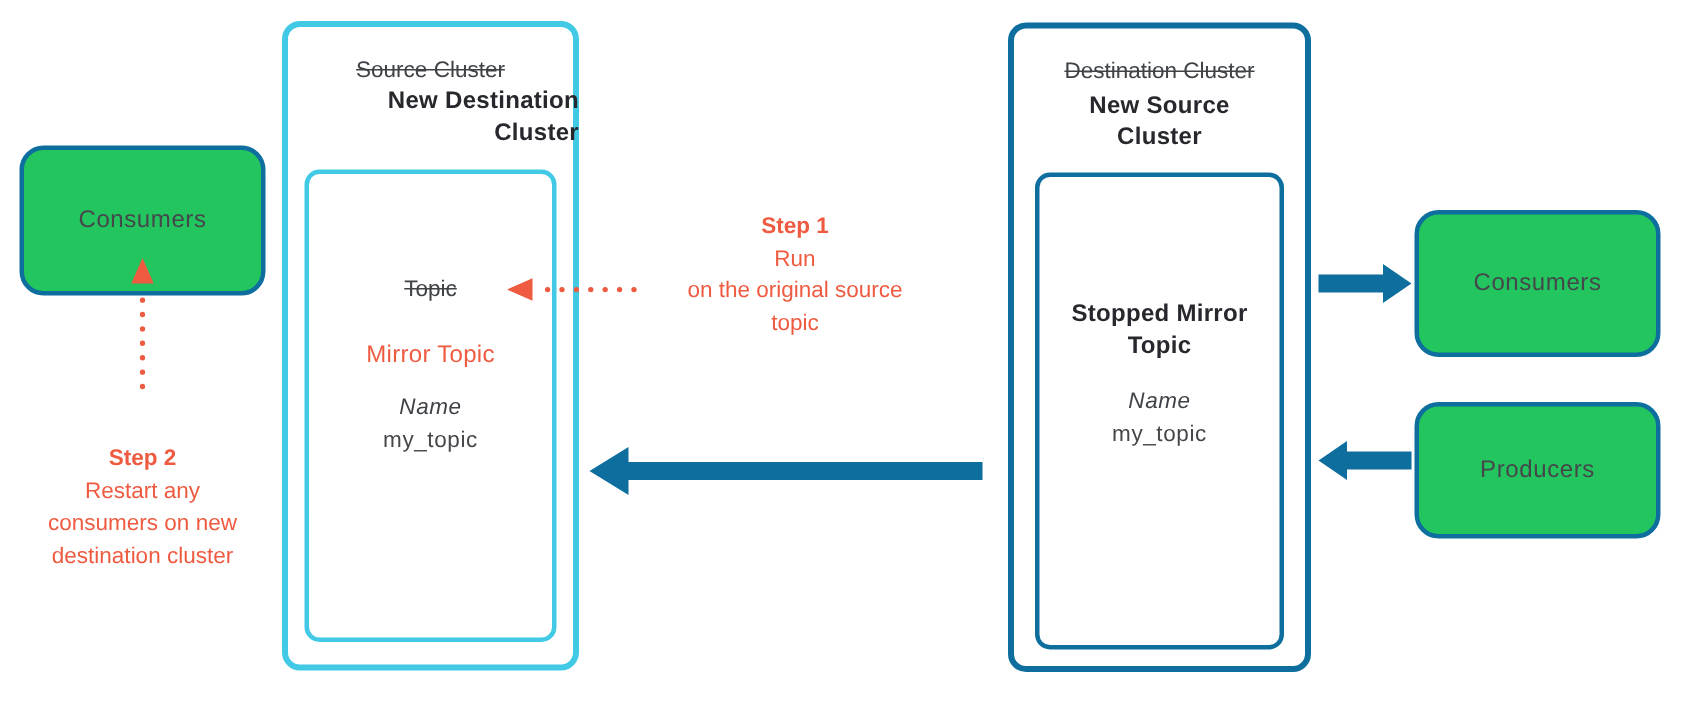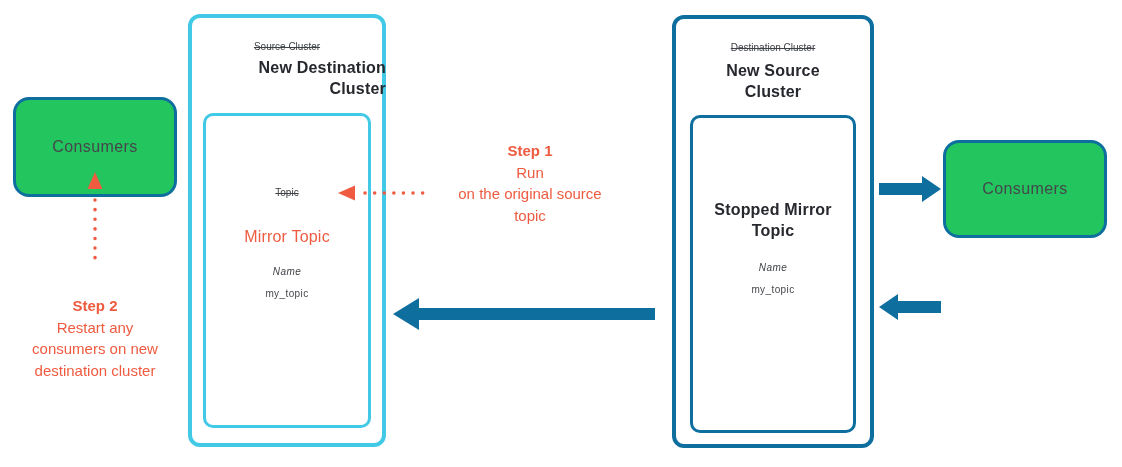--- a/index.html
+++ b/index.html
@@ -22,21 +22,21 @@
     font-size:16px;color:var(--gray);letter-spacing:.4px;background:#22c55e;
   }
   
   .cluster{position:absolute;border-radius:12px;background:#fff;}
   .cluster.cyan{border:4px solid var(--cyan);}
   .cluster.blue{border:4px solid var(--blue);}
   .inner-box{position:absolute;border-radius:10px;background:#fff;}
   .inner-box.cyan{border:3px solid var(--cyan);}
   .inner-box.blue{border:3px solid var(--blue);}
   
-  .tline{position:absolute;text-align:center;line-height:20px;font-size:10px;color:var(--gray);}
+  .tline{position:absolute;text-align:center;line-height:20px;font-size:15px;color:var(--gray);}
   .strike{text-decoration:line-through;color:#3F4247;}
   .boldtitle{font-weight:bold;font-size:16px;line-height:21px;color:var(--dark);letter-spacing:.2px;}
   .orangebold{font-weight:normal;font-size:16px;line-height:22px;color:var(--orange);letter-spacing:.2px;}
   .italic{font-style:italic;color:#3F4247;letter-spacing:.4px;}
   .stepblock{position:absolute;text-align:center;color:var(--orange);font-size:15px;line-height:21.5px;}
   .stepblock .steptitle{font-weight:bold;display:block;}
   .stepblock .mono{font-family:"Liberation Mono","DejaVu Sans Mono",monospace;font-weight:bold;font-size:13.5px;display:block;}
   .stepblock .plain{display:block;}
   svg{display:block;position:absolute;overflow:visible;}
 </style>
@@ -104,14 +104,17 @@
   </svg>
 
   <svg class="abs" style="left:877px;top:292px;" width="66" height="30" viewBox="0 0 66 30">
     <polygon points="2,15 21,2 21,9 64,9 64,21 21,21 21,28" fill="#0E6F9F"></polygon>
   </svg>
 
   <div class="node" style="left:943px;top:140px;width:164px;height:98px;">
     <span>Consumers</span>
   </div>
 
+  <div class="node" style="left:943px;top:268px;width:164px;height:91px;">
+    <span>Producers</span>
+  </div>
 
 </div>
 
 </body></html>

